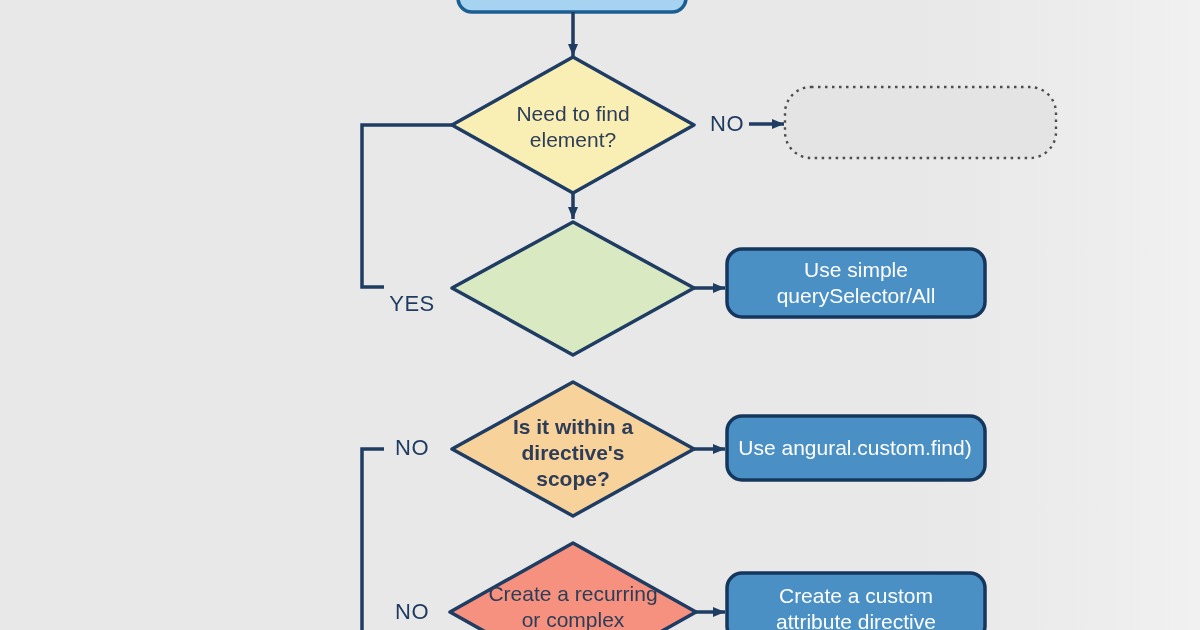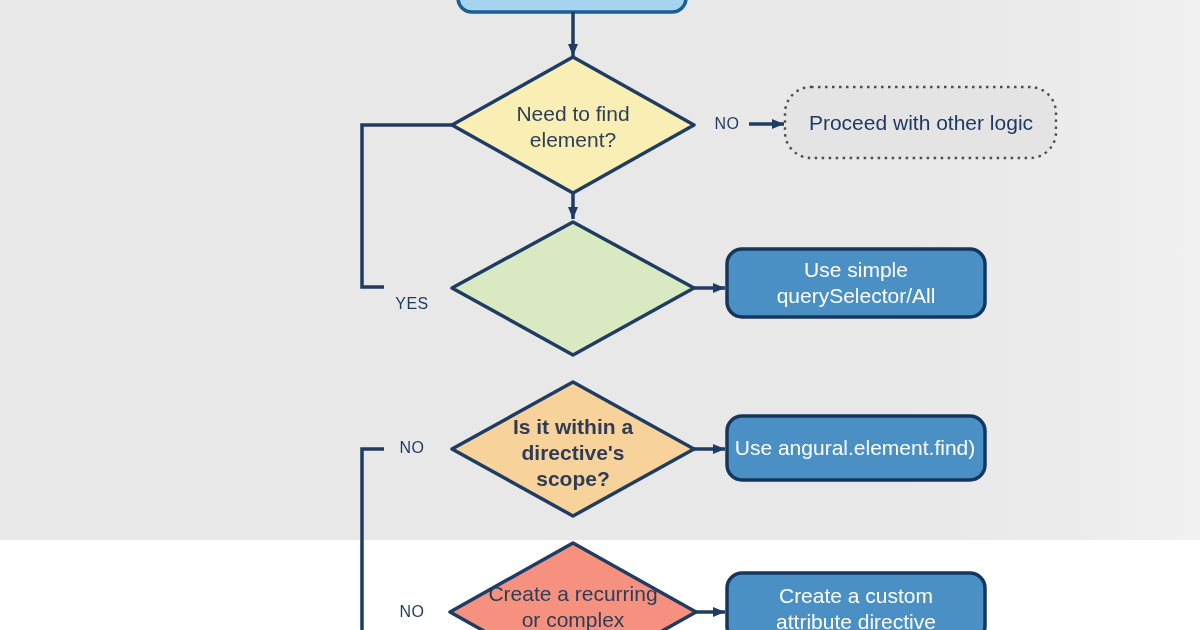--- a/index.html
+++ b/index.html
@@ -1,30 +1,30 @@
 <!DOCTYPE html>
 <html><head>
 <meta charset="utf-8">
 <style>
   html,body{margin:0;padding:0;}
   body{
     width:1200px;height:630px;overflow:hidden;
     font-family:"Liberation Sans","DejaVu Sans",sans-serif;
   }
   .stage{
-    position:relative;width:1200px;height:540px;
+    position:relative;width:1200px;height:630px;
     background:linear-gradient(90deg,#e8e8e8 0%,#e8e8e8 76%,#ededee 92%,#f1f1f2 100%);
   }
   svg.layer{position:absolute;left:0;top:0;}
   .label{
     position:absolute;transform:translate(-50%,-50%);
     text-align:center;white-space:pre-line;
     font-size:21px;line-height:26px;color:#2e3d57;
   }
-  .label.edge{color:#1e3a5f;font-size:16px;letter-spacing:.5px;}
+  .label.edge{color:#1e3a5f;font-size:22px;letter-spacing:.5px;}
   .label.result{color:#ffffff;}
   .label.terminal{color:#1e3a63;}
 </style>
 </head>
 <body>
 
 <div class="stage">
 
   <svg class="layer" width="1200" height="630" viewBox="0 0 1200 630">
     <defs>
@@ -62,35 +62,34 @@
 
     <line x1="696" y1="612" x2="725" y2="612" stroke="#1f3c63" stroke-width="3.5" marker-end="url(#ah)"></line>
     <rect x="727" y="573" width="258" height="68" rx="15" stroke="#15375e" stroke-width="3.5" fill="#4a90c5"></rect>
   </svg>
 
   <div class="label" style="left:573px;top:127px;">Need to find
 element?</div>
 
   <div class="label edge" style="left:727px;top:124px;">NO</div>
 
-  <div class="label terminal" style="left:921px;top:123px;">Proceed with other logic</div>
 
   <div class="label edge" style="left:412px;top:276px;margin-top:28px;">YES</div>
 
 
   <div class="label result" style="left:856px;top:283px;">Use simple
 querySelector/All</div>
 
   <div class="label" style="left:573px;top:453px;font-weight:bold;">Is it within a
 directive's
 scope?</div>
 
   <div class="label edge" style="left:412px;top:448px;">NO</div>
 
-  <div class="label result" style="left:855px;top:448px;">Use angural.element.find)</div>
+  <div class="label result" style="left:855px;top:448px;">Use angural.custom.find)</div>
 
   <div class="label" style="left:573px;top:607px;">Create a recurring
 or complex</div>
 
   <div class="label edge" style="left:412px;top:612px;">NO</div>
 
   <div class="label result" style="left:856px;top:609px;">Create a custom
 attribute directive</div>
 
 </div>

